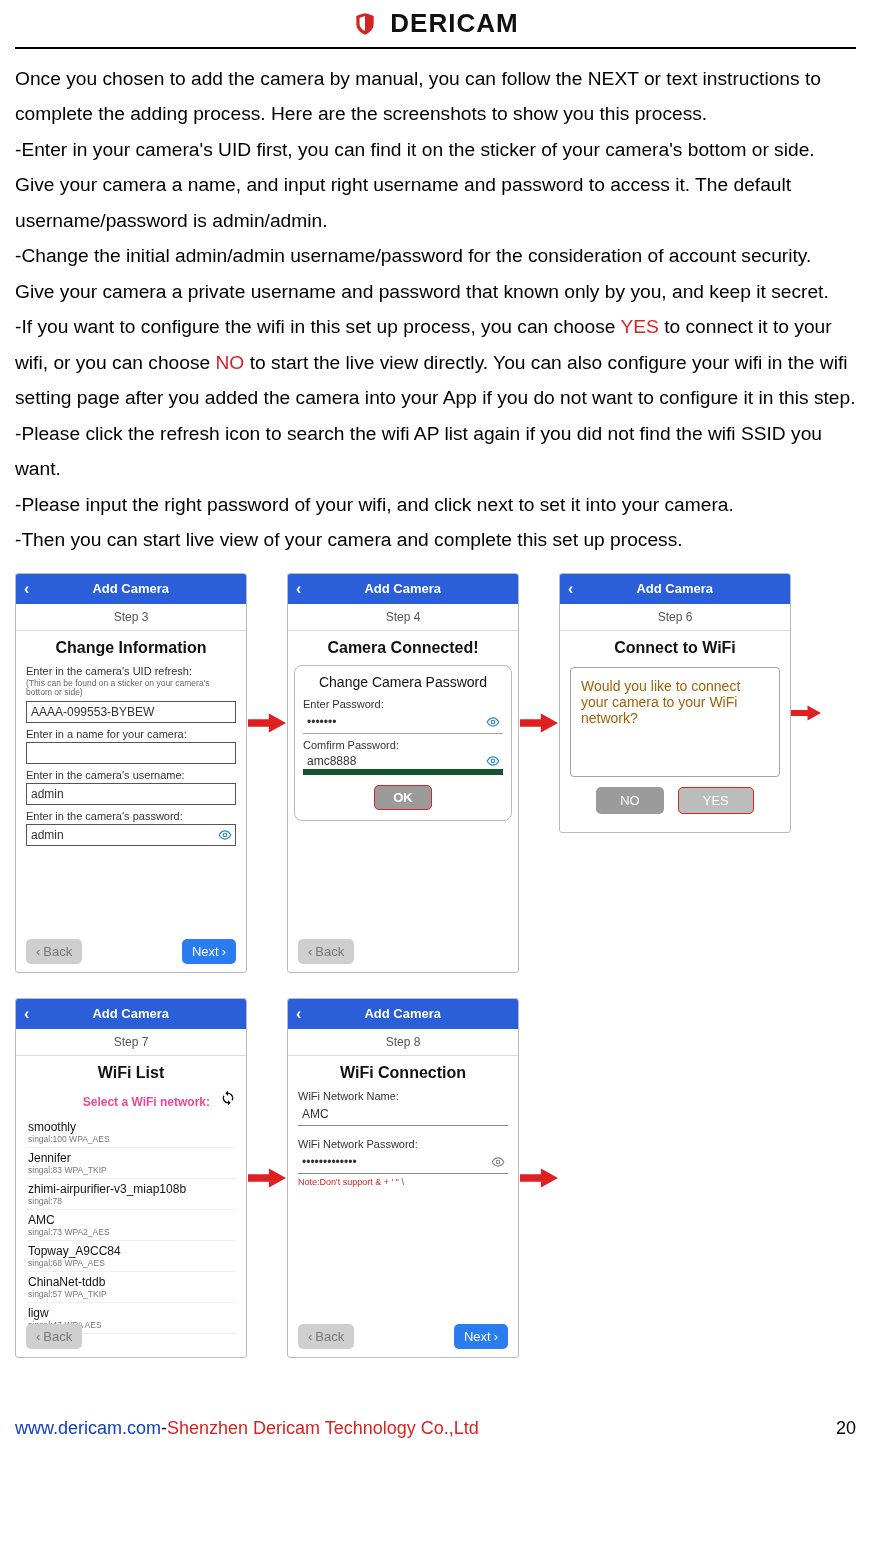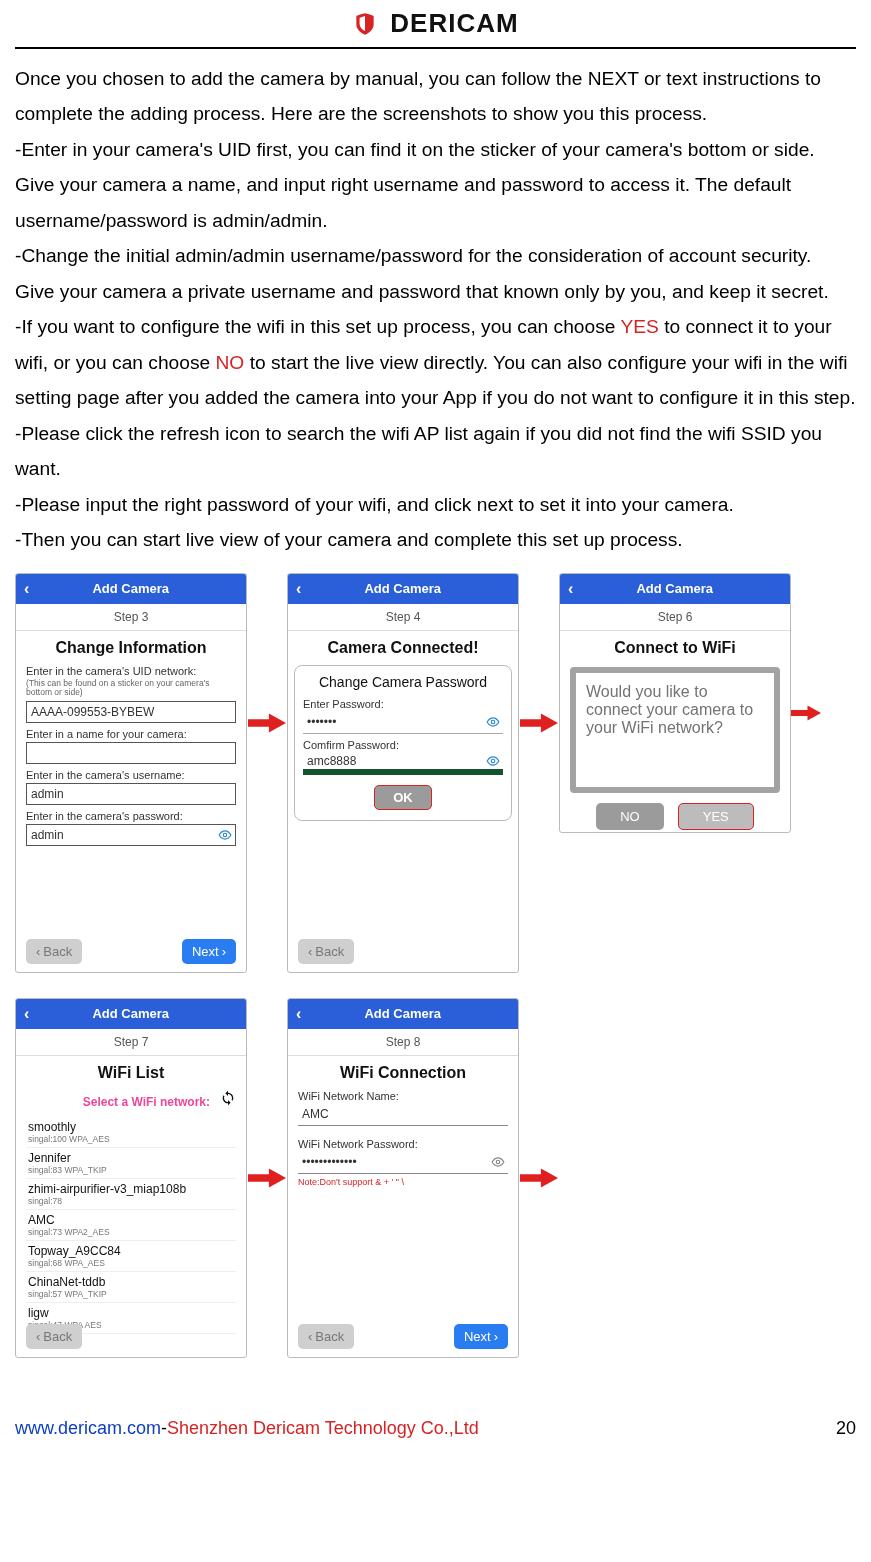--- a/index.html
+++ b/index.html
@@ -37,21 +37,21 @@
   .btn.ok   { background:#9b9b9b; color:#fff; border:1.5px solid #d62424; padding:4px 18px; font-weight:600; }
   .btn.no   { background:#9b9b9b; color:#fff; padding:5px 24px; }
   .btn.yes  { background:#bcbcbc; color:#fff; border:1.5px solid #d62424; padding:5px 24px; }
   
   .arrow { width:40px; flex:0 0 40px; display:flex; align-items:center; justify-content:center; padding-top:140px; }
   .arrow.half { flex:0 0 30px; width:30px; }
   .arrow svg { width:38px; height:20px; }
   
   .modal { margin:6px 6px 0 6px; border:1px solid #bbb; border-radius:8px; padding:8px 8px 10px 8px; background:#fff; }
   
-  .promptbox { margin:10px; border:6px solid #a3a3a3; border-radius:4px; padding:10px 10px 50px 10px; font-size:16px; color:#737373; }
+  .promptbox { margin:10px; border:1px solid #a3a3a3; border-radius:4px; padding:10px 10px 50px 10px; font-size:14px; color:#a16207; }
   .yn-row { display:flex; gap:14px; justify-content:center; margin:10px 10px 14px 10px; }
   
   .wifilist .row { padding:3px 2px; border-bottom:1px solid #efefef; }
   .wifilist .ssid { font-size:12px; color:#111; }
   .wifilist .meta { font-size:8.5px; color:#777; }
   .refresh { display:inline-flex; align-items:center; }
   
   .note-red { color:#d62424; font-size:9px; margin-top:3px; }
   
   .footer { position:relative; margin:60px 15px 15px 15px; font-size:18px; display:flex; justify-content:space-between; }
@@ -88,21 +88,21 @@
 <div class="screens-row">
 
   <div class="screen" style="height:400px; position:relative;">
     <div class="topbar">
       <span class="chev">‹</span>
       <span class="title">Add Camera</span>
     </div>
     <div class="step">Step 3</div>
     <h3>Change Information</h3>
     <div class="content">
-      <div class="lbl">Enter in the camera's UID network:</div>
+      <div class="lbl">Enter in the camera's UID refresh:</div>
       <div class="tiny">(This can be found on a sticker on your camera's bottom or side)</div>
       <div class="input">
           <span>AAAA-099553-BYBEW</span>
         </div>
       <div class="lbl">Enter in a name for your camera:</div>
       <div class="input">
           <span></span>
         </div>
       <div class="lbl">Enter in the camera's username:</div>
       <div class="input">

